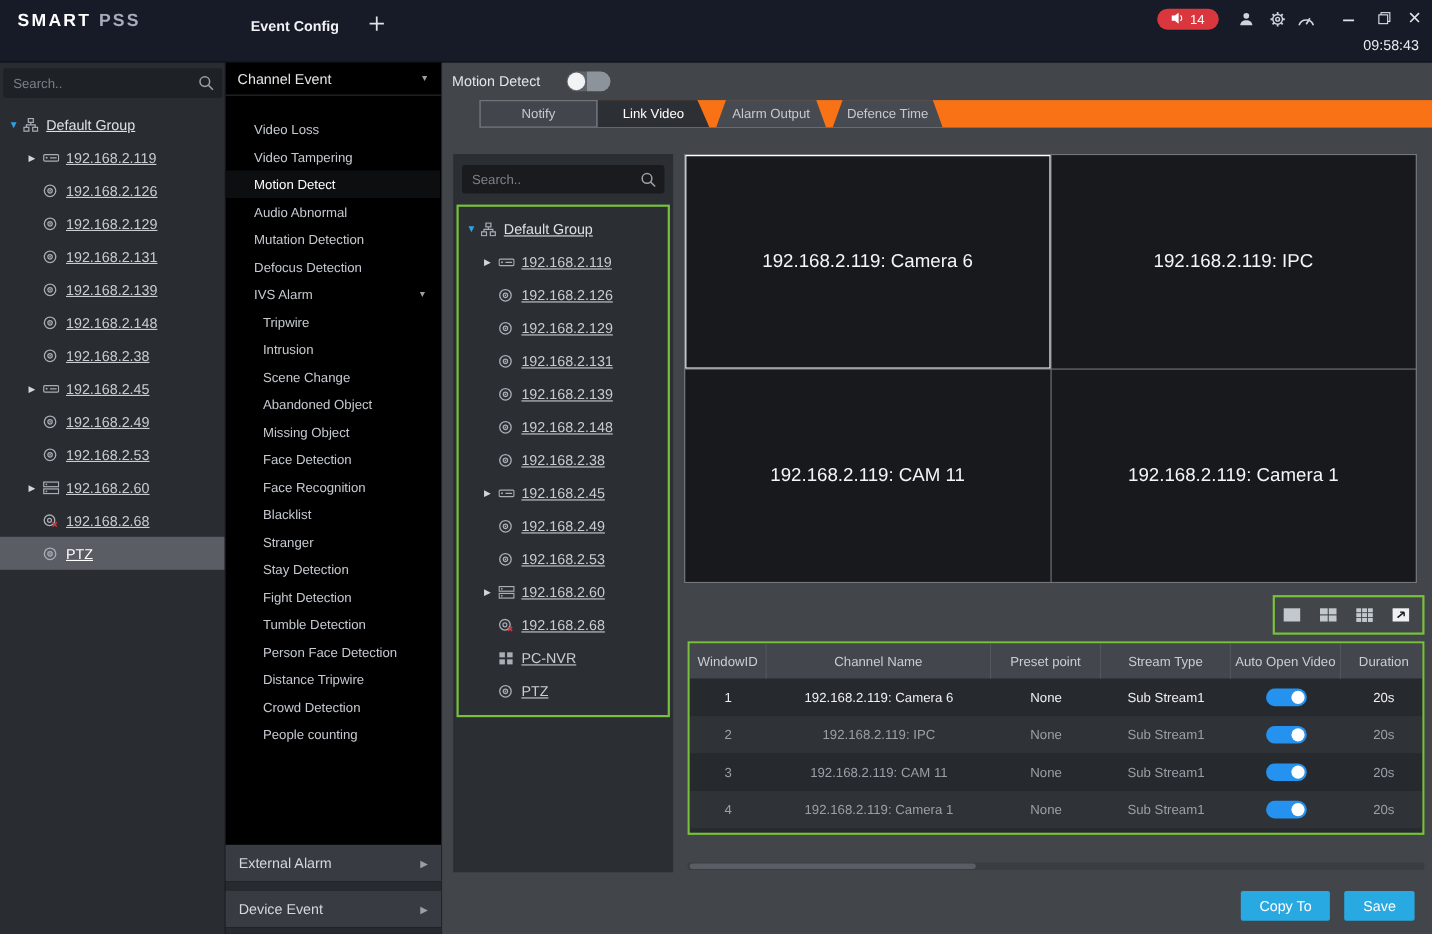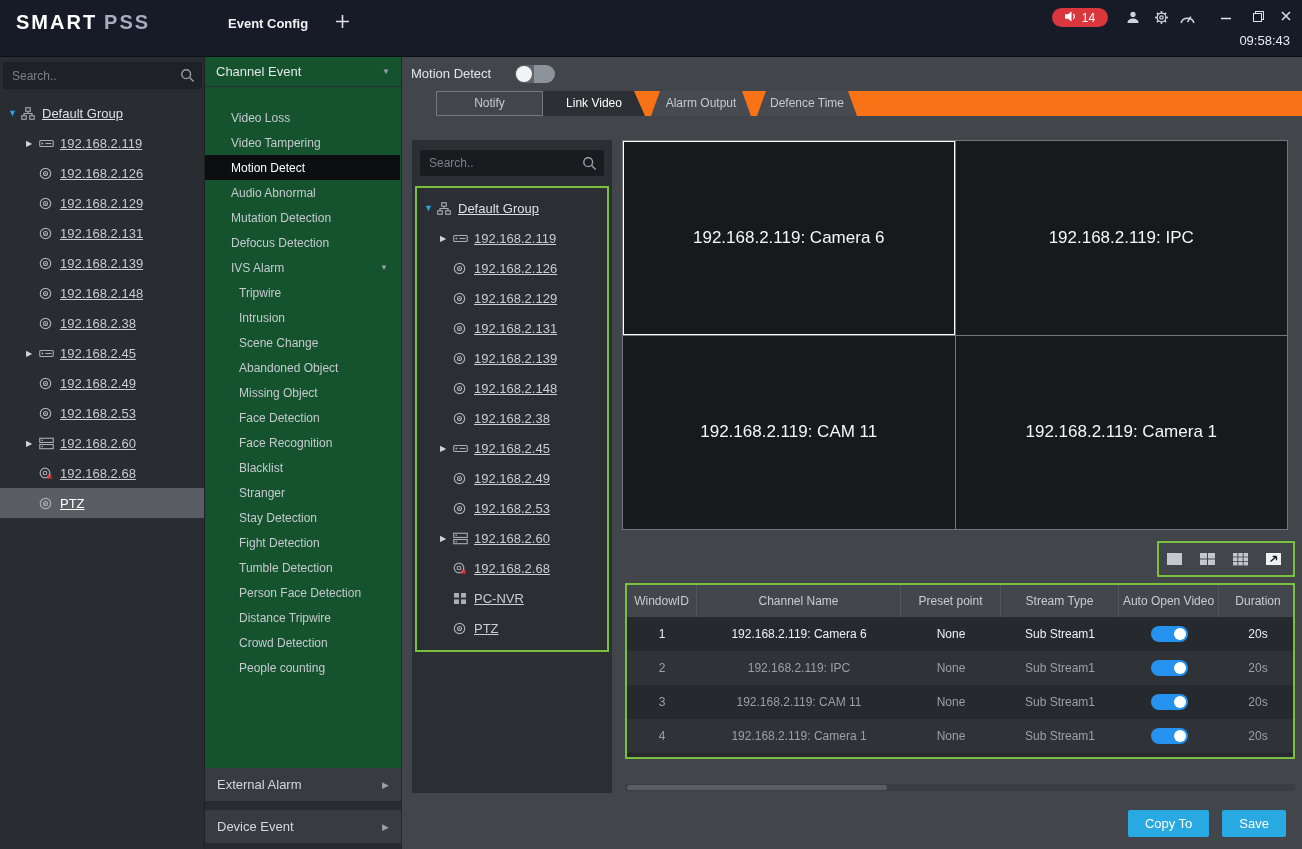--- a/index.html
+++ b/index.html
@@ -3,21 +3,21 @@
 <meta charset="utf-8">
 <style>
   * { margin:0; padding:0; box-sizing:border-box; }
   html,body { width:1302px; height:849px; overflow:hidden; background:#42464b;
               font-family:"Liberation Sans", sans-serif; cursor:default; }
   #stage { position:relative; width:1302px; height:849px; }
 
   
   .titlebar { position:absolute; left:0; top:0; width:1302px; height:57px;
               background:#161b27; border-bottom:1px solid #0b0e15; }
-  .logo { position:absolute; left:16px; top:11px; font-size:20px; font-weight:bold;
+  .logo { position:absolute; left:16px; top:11px; font-size:16px; font-weight:bold;
           letter-spacing:2px; color:#ffffff; white-space:nowrap; }
   .logo .sec { color:#a7adbb; margin-left:7px; }
   .app-tab { position:absolute; left:228px; top:16px; font-size:13px; font-weight:bold; color:#f0f2f5; }
   .plus-btn { position:absolute; left:332px; top:11px; width:20px; height:20px;
               display:flex; align-items:center; justify-content:center; }
   .badge { position:absolute; left:1052px; top:8px; width:56px; height:19px; background:#d9363e;
            border-radius:10px; color:#fff; display:flex; align-items:center; justify-content:center;
            gap:5px; font-size:12px; }
   .tb-icon { position:absolute; top:8px; width:22px; height:18px; display:flex;
              align-items:center; justify-content:center; }
@@ -43,21 +43,21 @@
   .row .arrow { width:13px; flex:none; font-size:8px; color:#d2d6db; }
   .row.root .arrow { color:#2da1e3; font-size:9px; }
   .ticon { width:18px; flex:none; display:flex; align-items:center; }
   .tlabel { font-size:13px; color:#c9cdd3; margin-left:3px;text-decoration:underline; }
   .row.root .tlabel { color:#dde0e5; }
   .row.sel { background:#5a5e64; }
   .row.sel .tlabel { color:#ffffff; }
 
   
   .event-col { position:absolute; left:205px; top:57px; width:197px; height:792px;
-               background:#14532d; border-right:1px solid #24272c; }
+               background:#000000; border-right:1px solid #24272c; }
   .ev-header { height:30px; display:flex; align-items:center; padding:0 11px;
                color:#e3e6ea; font-size:13px; border-bottom:1px solid #2a2d33; }
   .ev-header .chev { margin-left:auto; font-size:8px; color:#9aa0a7; }
   .ev-menu { position:absolute; top:48px; left:0; right:1px; }
   .menu-item { height:25px; display:flex; align-items:center; padding-left:26px;
                font-size:12px; color:#c6cad0; position:relative; }
   .menu-item.child { padding-left:34px; }
   .menu-item.sel { background:#0d0e10; color:#ffffff; }
   .menu-item .mi-chev { position:absolute; right:12px; font-size:8px; color:#9aa0a7; }
   .ev-footer { position:absolute; left:0; top:711px; width:100%; height:81px; }

